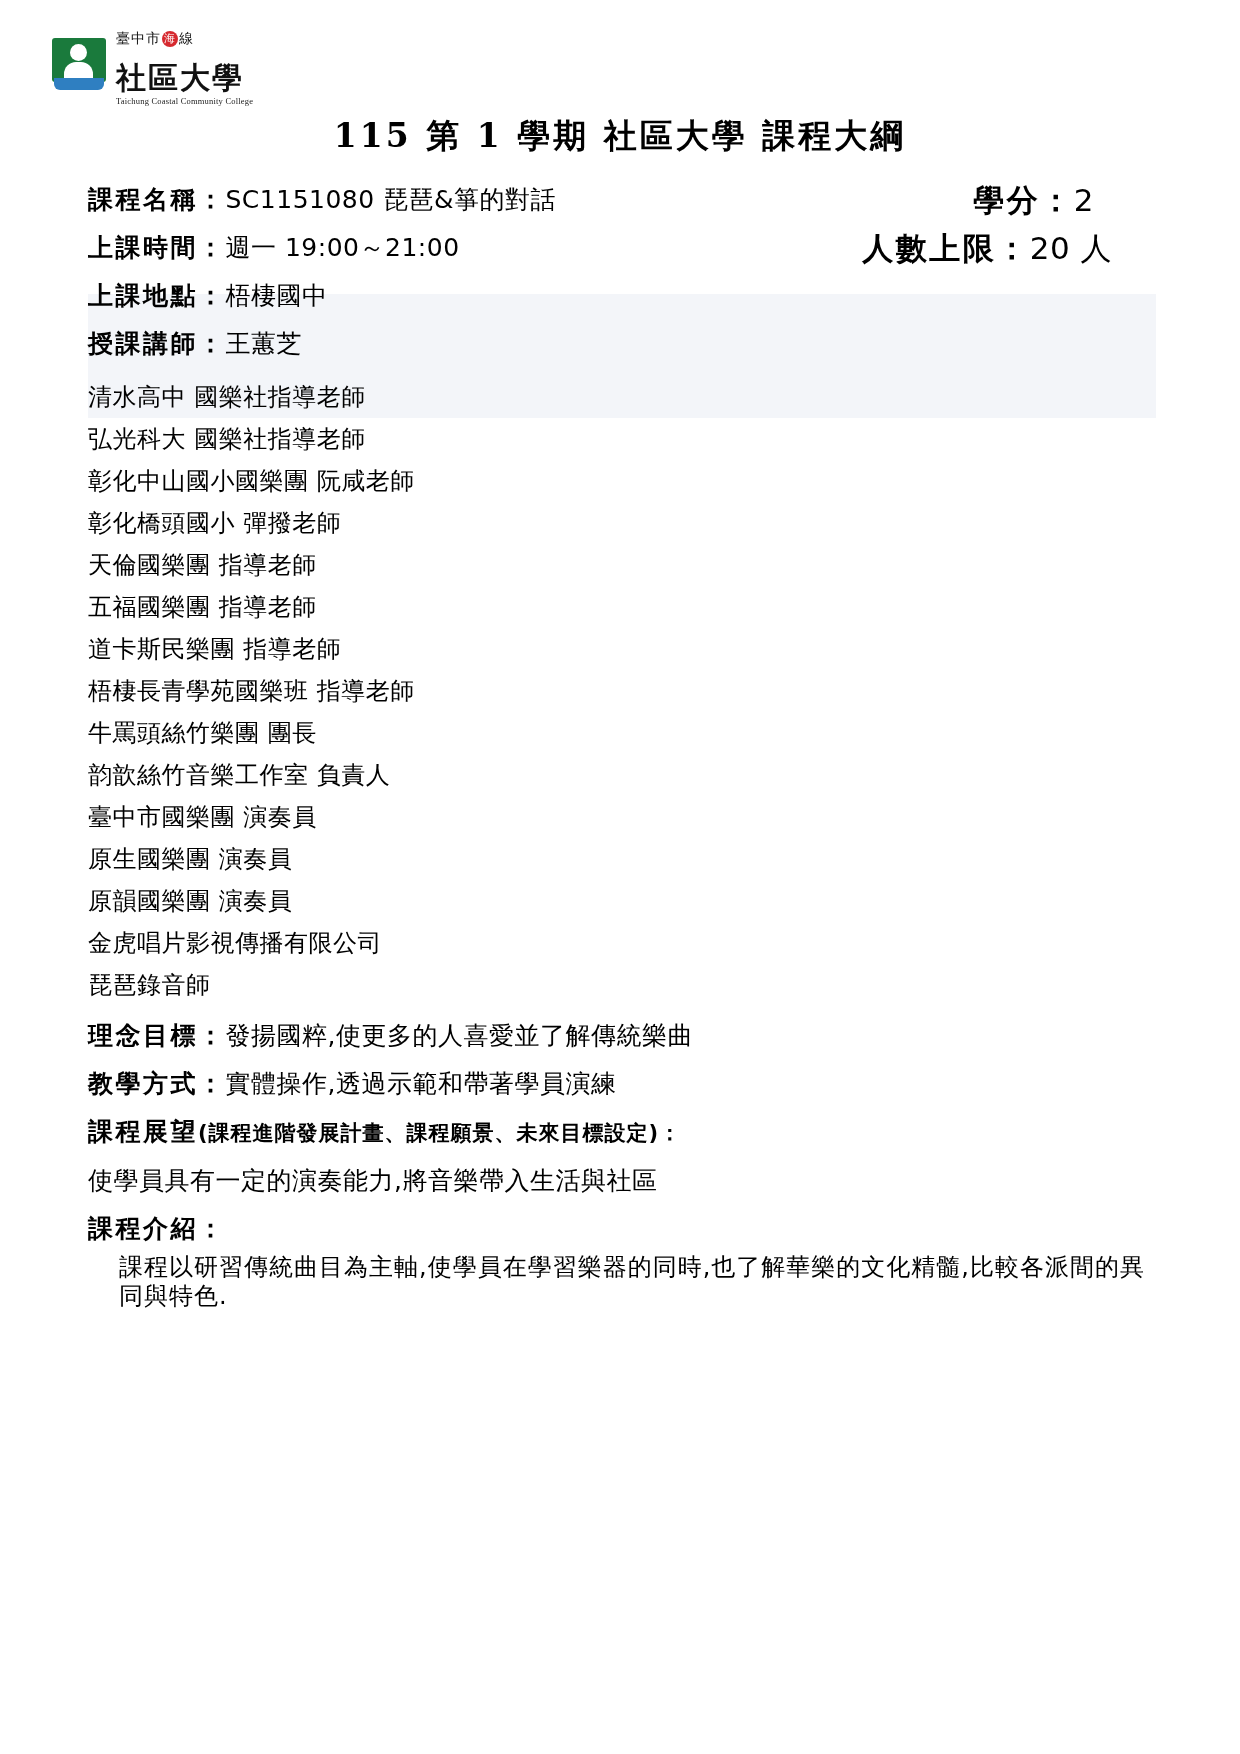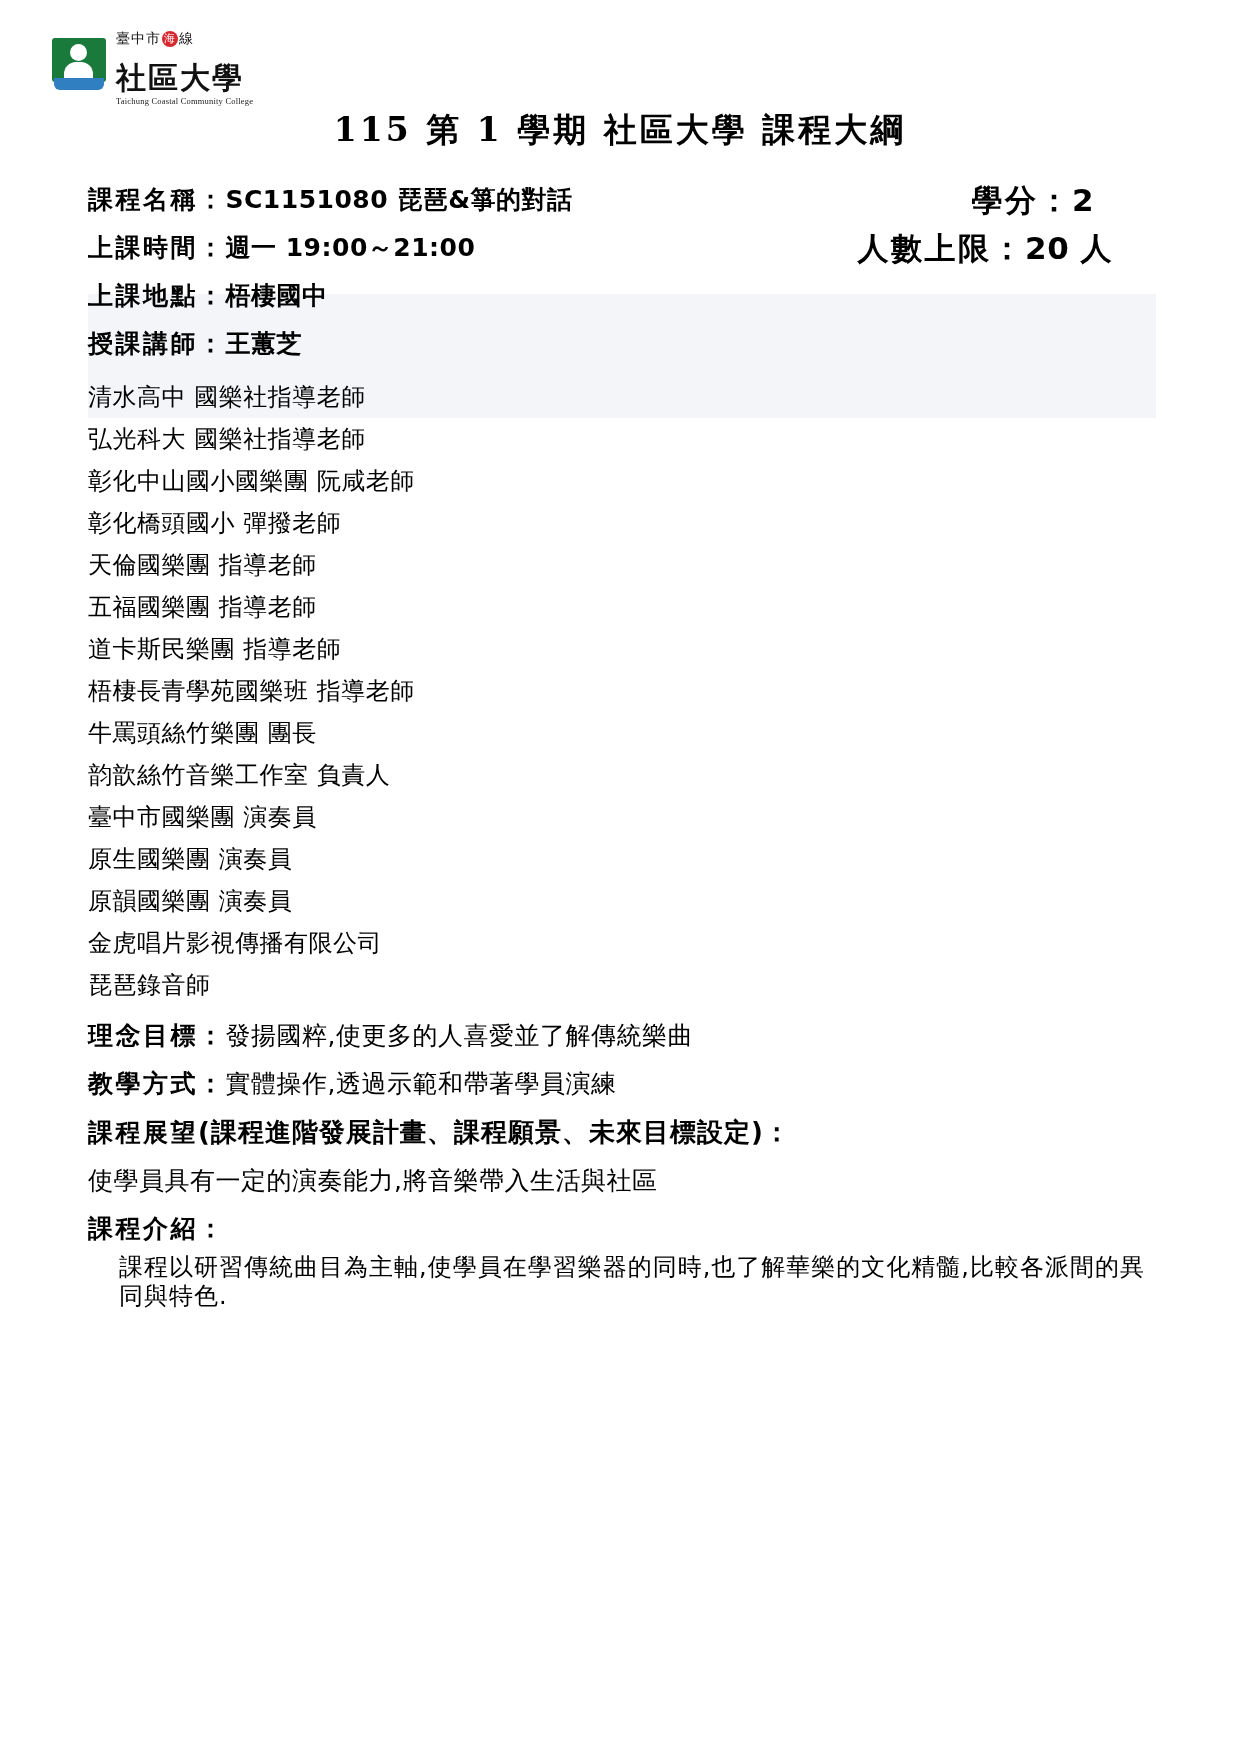--- a/index.html
+++ b/index.html
@@ -104,21 +104,21 @@
     font-size: 8.5px;
     letter-spacing: 0.2px;
     color: #222;
     margin-top: 2px;
   }
 
   
   .doc-title {
     position: absolute;
     left: 0;
-    top: 108px;
+    top: 114px;
     width: 1240px;
     text-align: center;
     font-family: "DejaVu Serif", "Liberation Serif", serif;
     font-size: 33px;
     font-weight: bold;
     letter-spacing: 3px;
     color: #000;
   }
 
   
@@ -145,24 +145,24 @@
     font-size: 25px;
   }
   .lbl {
     font-weight: bold;
     letter-spacing: 2.5px;
     white-space: nowrap;
   }
   .lbl-sm {
     font-weight: bold;
     letter-spacing: 1px;
-    font-size: 26px;
+    font-size: 21px;
   }
   .val {
-    font-weight: bold;
+    font-weight: normal;
     letter-spacing: 0.5px;
     white-space: nowrap;
   }
   .val-n {
     font-weight: normal;
     letter-spacing: 0.5px;
   }
   .right-col {
     position: absolute;
     right: 60px;

